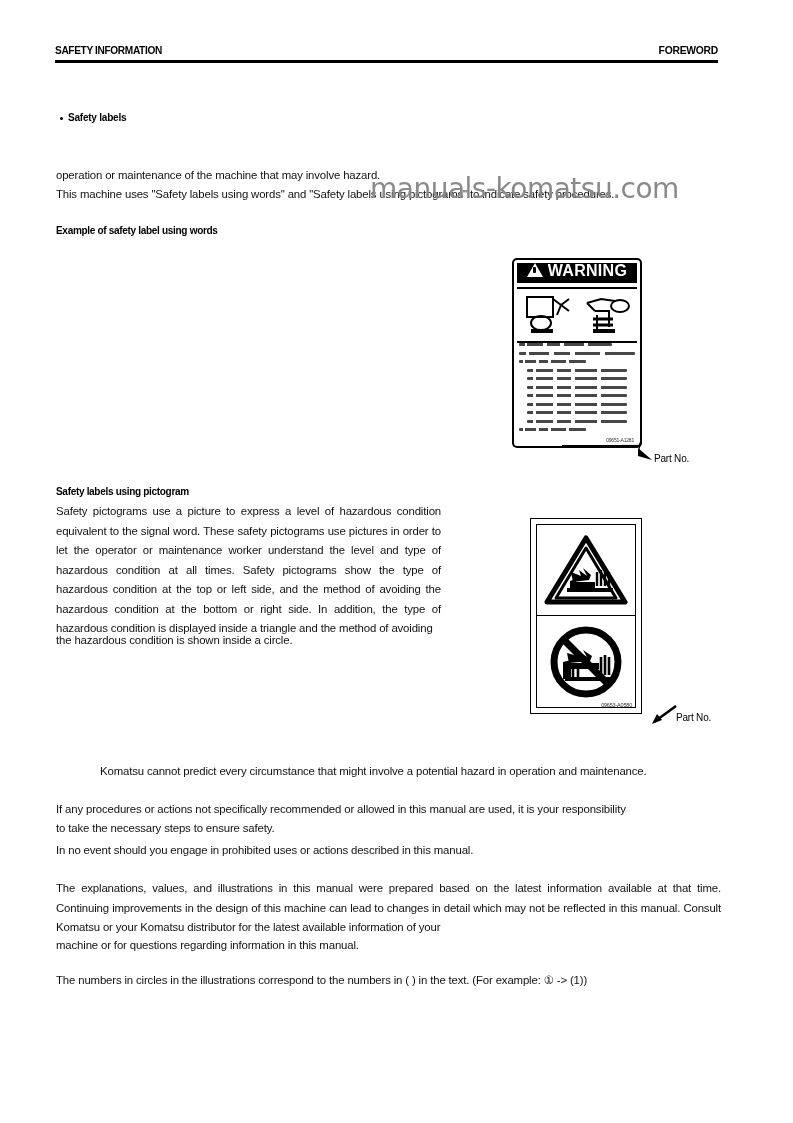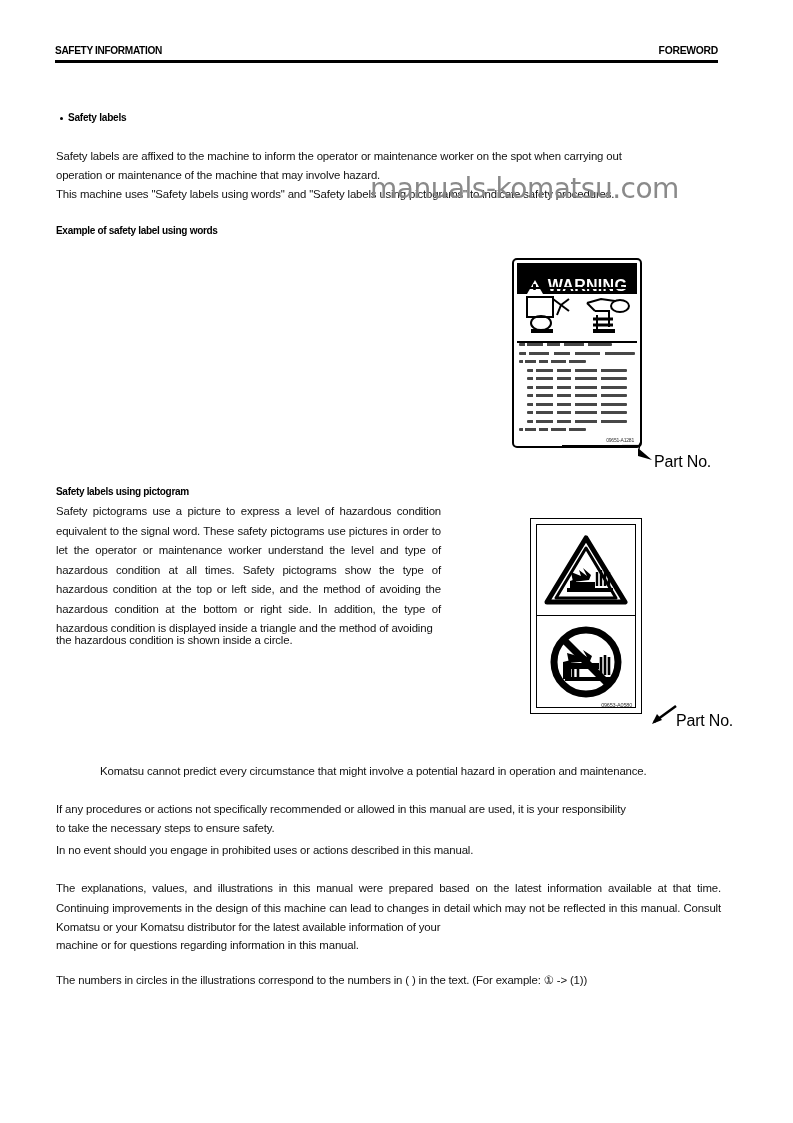--- a/index.html
+++ b/index.html
@@ -120,24 +120,24 @@
     border: 2.5px solid #000;
     border-radius: 5px;
     background: #fff;
     box-sizing: border-box;
   }
   #warning-banner {
     position: absolute;
     left: 3px;
     top: 3px;
     right: 3px;
-    height: 31px;
+    height: 20px;
     background: #000;
     display: flex;
-    align-items: flex-end;
+    align-items: flex-start;
     justify-content: center;
     gap: 5px;
   }
   #warning-banner .wtri {
     width: 0; height: 0;
     border-left: 8px solid transparent;
     border-right: 8px solid transparent;
     border-bottom: 14px solid #fff;
     position: relative;
   }
@@ -240,21 +240,21 @@
     right: 3px;
     bottom: -1px;
     font-size: 5.5px;
     color: #333;
     letter-spacing: -0.2px;
   }
 
   
   .partno-callout {
     position: absolute;
-    font-size: 16px;
+    font-size: 10px;
     letter-spacing: -0.2px;
     white-space: nowrap;
   }
 
   
   #footer {
     position: absolute;
     left: 55px;
     top: 1128px;
     font-size: 10px;
@@ -269,21 +269,20 @@
 
   <div id="header">
     <div class="hdr-left">SAFETY INFORMATION</div>
     <div class="hdr-right">FOREWORD</div>
     <div class="hdr-rule"></div>
   </div>
 
   <div class="bullet-dot" style="left:60px; top:117px;"></div>
   <div class="bullet-head" style="left:68px; top:111px;">Safety labels</div>
 
-  <div class="body-text" style="left:56px; top:147px; width:665px;">Safety labels are affixed to the machine to inform the operator or maintenance worker on the spot when carrying out</div>
   <div class="body-text" style="left:56px; top:166px; width:665px;">operation or maintenance of the machine that may involve hazard.</div>
   <div class="body-text" style="left:56px; top:185px; width:665px;">This machine uses "Safety labels using words" and "Safety labels using pictograms" to indicate safety procedures.</div>
 
   <div id="watermark">manuals-komatsu.com</div>
 
   <div class="sub-head" style="left:56px; top:224px;">Example of safety label using words</div>
 
   <div id="warning-label">
     <div id="warning-banner">
       <span class="wtri"></span>

